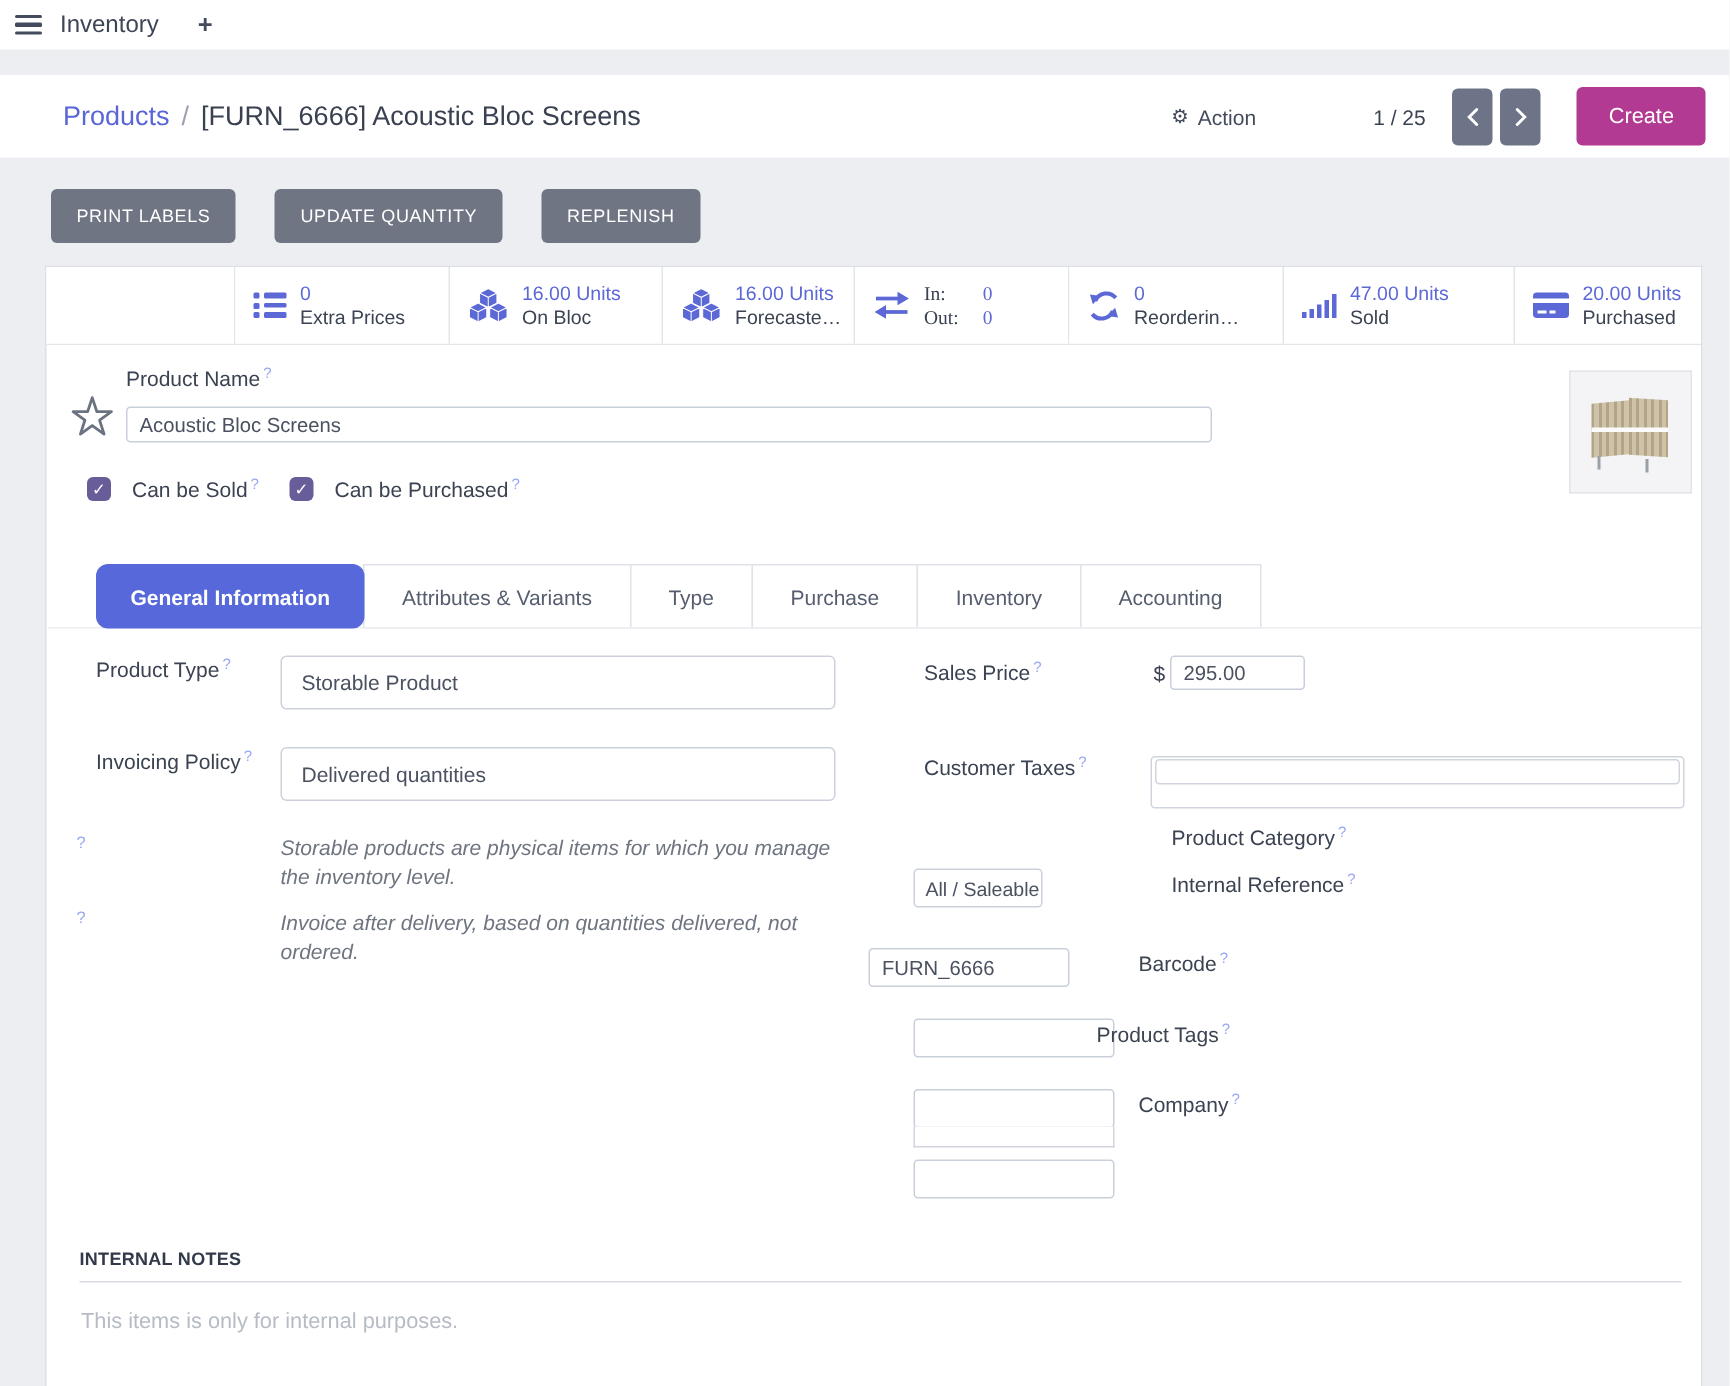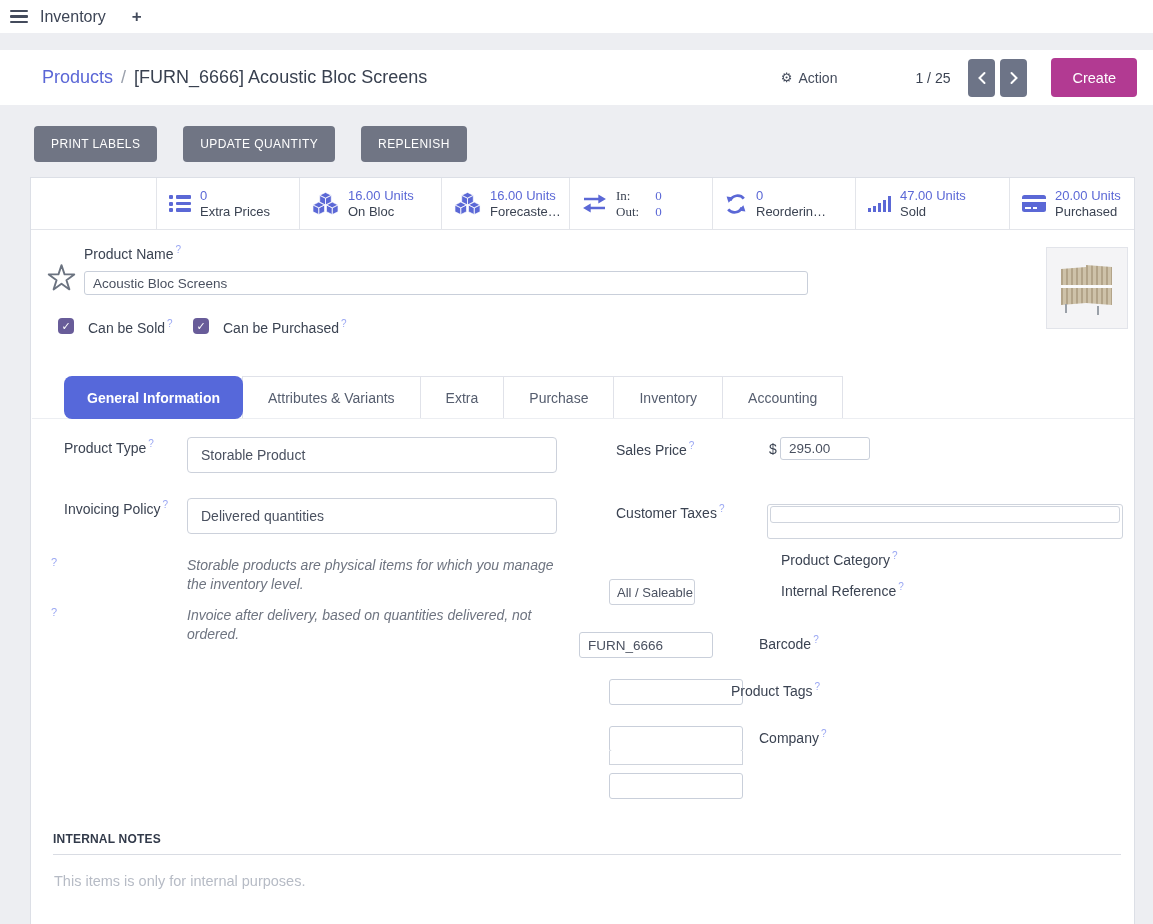--- a/index.html
+++ b/index.html
@@ -293,21 +293,21 @@
       <div class="screenA"></div>
       <div class="screenB"></div>
       <div class="screen-gap"></div>
       <div class="legA"></div>
       <div class="legB"></div>
     </div>
 
     <div class="tabs">
       <div class="tab active">General Information</div>
       <div class="tab">Attributes &amp; Variants</div>
-      <div class="tab">Extra</div>
+      <div class="tab">Type</div>
       <div class="tab">Purchase</div>
       <div class="tab">Inventory</div>
       <div class="tab">Accounting</div>
     </div>
     <div class="tabs-underline"></div>
 
     <div class="abs lbl" style="left:33px; top:260px">
       <span>Product Type</span><sup class="q">?</sup>
     </div>
     <div class="abs selectbox" style="left:156px; top:259px; width:370px; height:36px">Storable Product</div>

